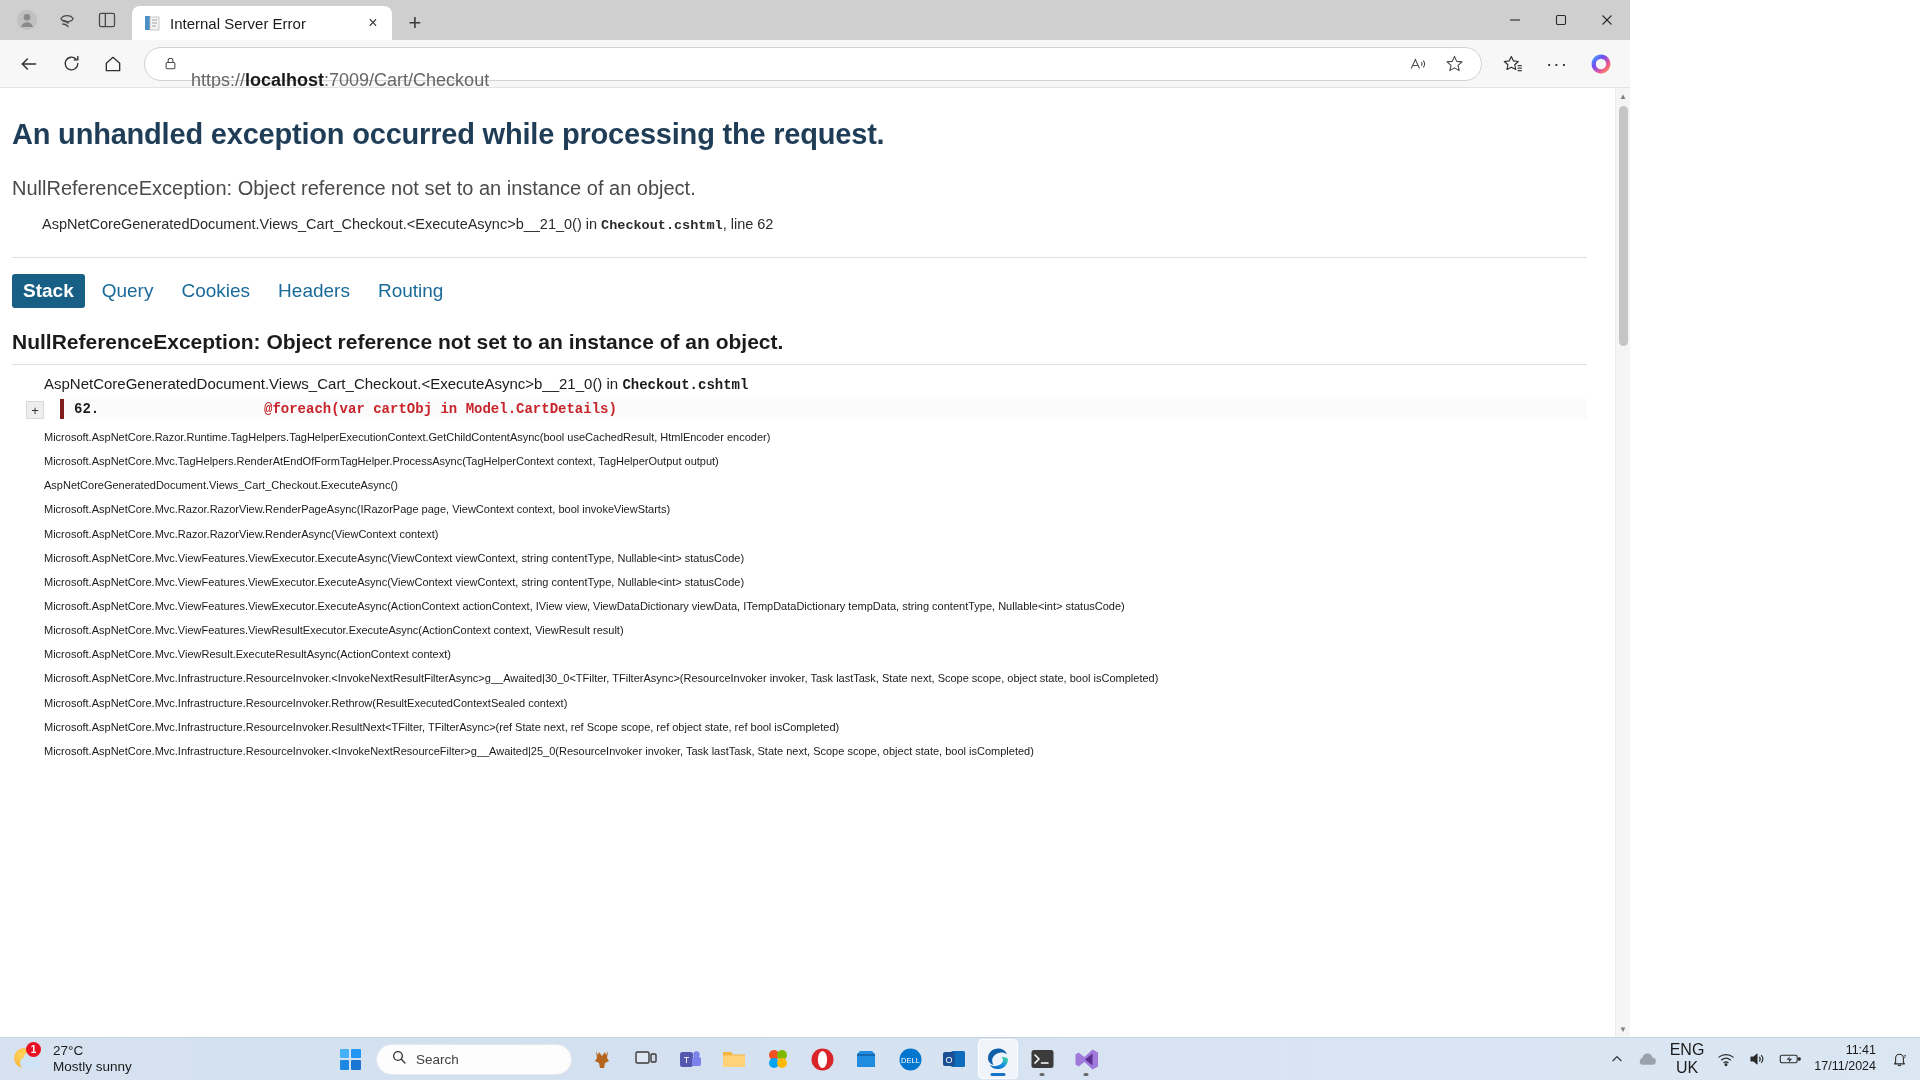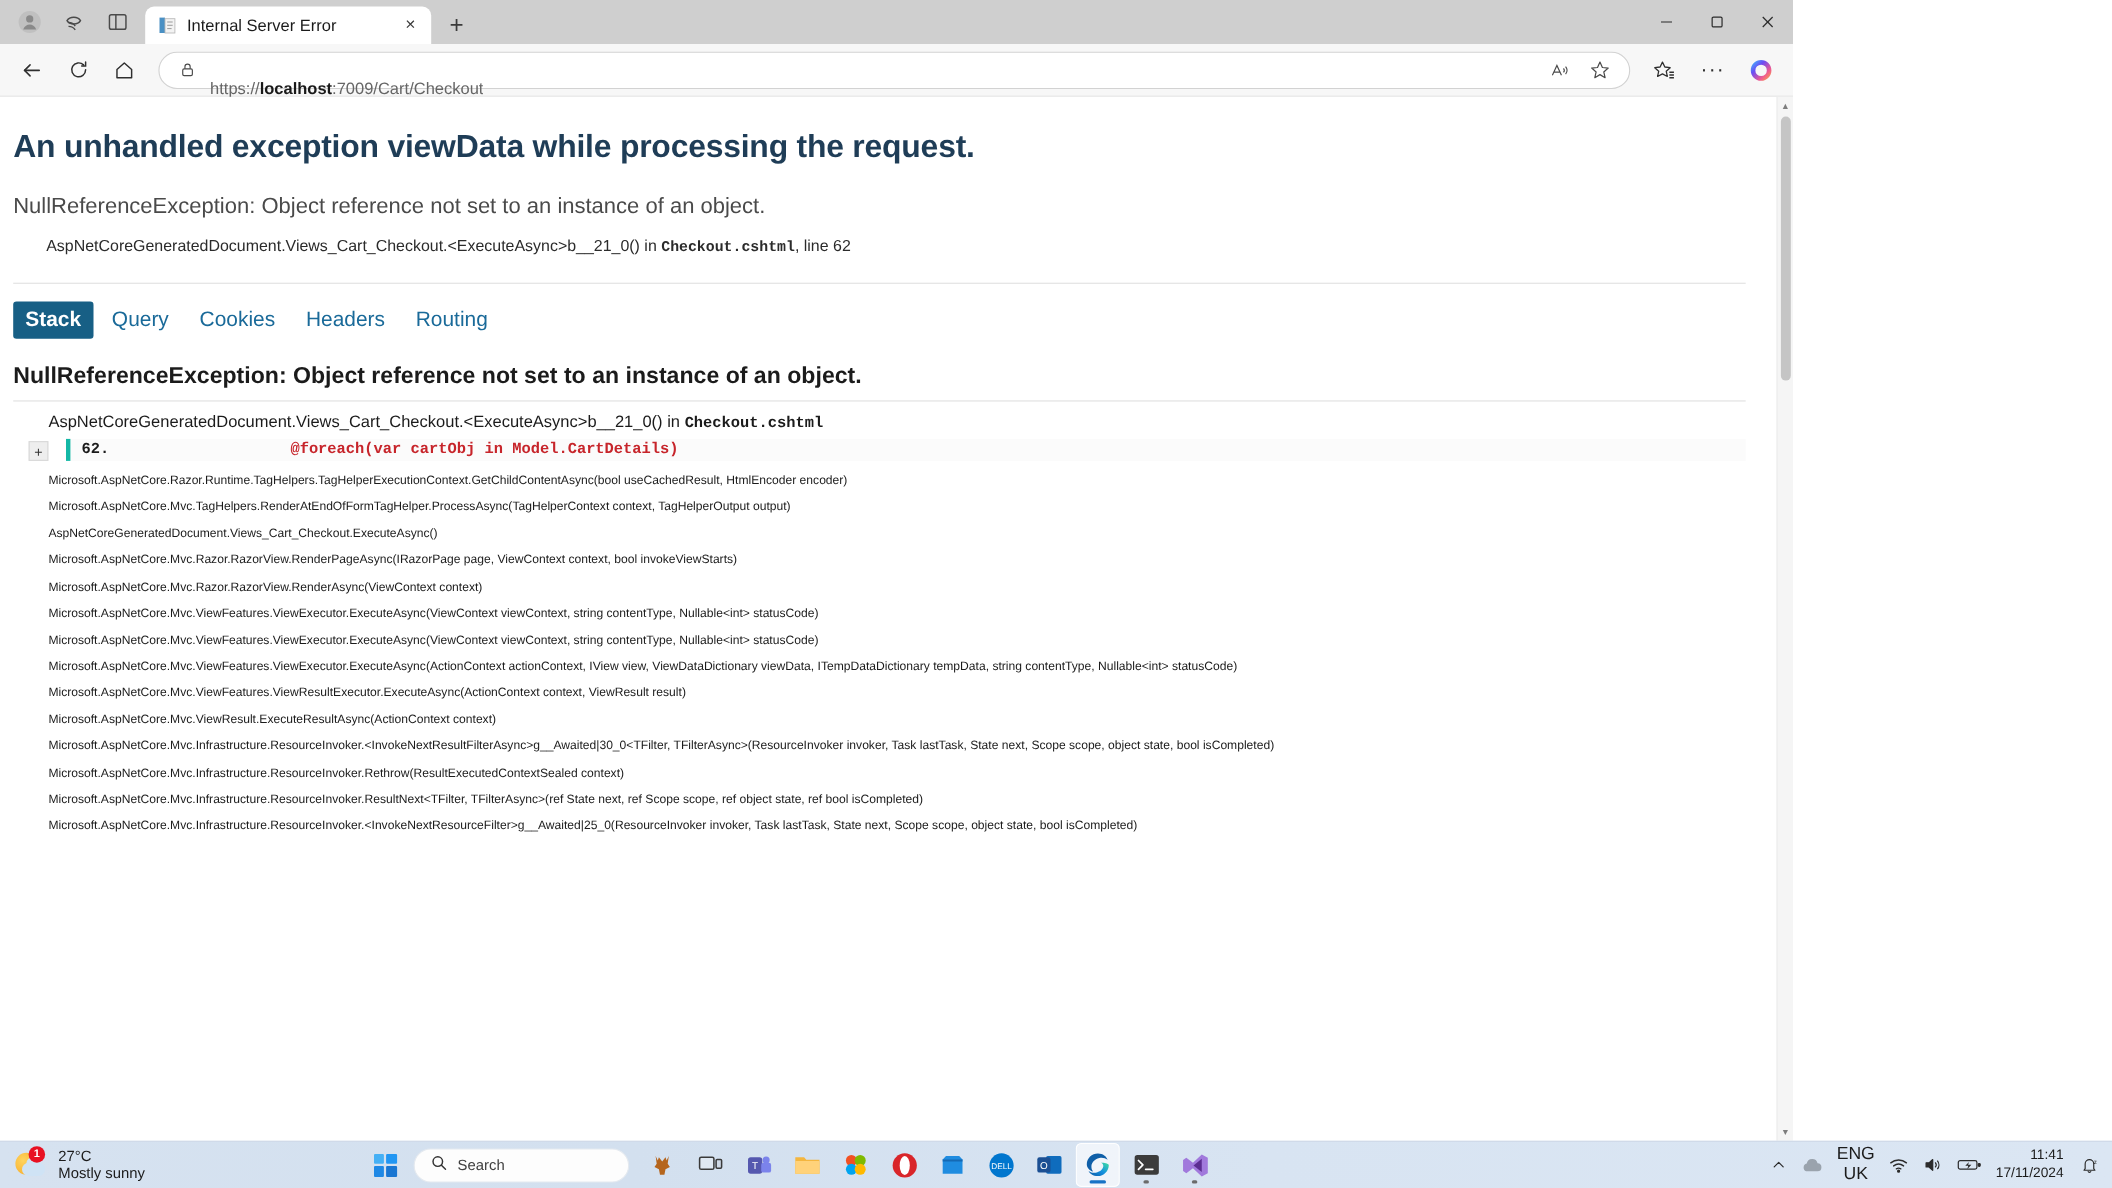--- a/index.html
+++ b/index.html
@@ -64,21 +64,21 @@
     flex: 1;
     height: 34px;
     background:#ffffff;
     border: 1px solid #d2d2d2;
     border-radius: 17px;
     display:flex; align-items:center;
     padding: 0 8px 0 14px;
     margin: 0 8px;
     gap: 10px;
   }
-  .omni-url { font-size: 15px; color:#666; white-space:nowrap; overflow:hidden;margin-top:34px; }
+  .omni-url { font-size: 18px; color:#666; white-space:nowrap; overflow:hidden;margin-top:34px; }
   .omni-url b { color:#1a1a1a; font-weight:600; }
   .omni-right { margin-left:auto; display:flex; align-items:center; gap:14px; padding-right:8px; }
   .omni-ic { width:22px; height:22px; display:flex; align-items:center; justify-content:center; color:#4a4a4a; }
   .navbar-right { display:flex; align-items:center; gap:6px; }
 
   
   .viewport { flex:1; position:relative; overflow:hidden; background:#fff; display:flex; }
   .page {
     flex:1;
     padding: 18px 28px 0 12px;
@@ -122,21 +122,21 @@
     border: 1px solid #d8d8d8;
     display:flex; align-items:center; justify-content:center;
     font-size: 13px; color:#333; line-height:1;
     margin: 2px 16px 0 14px;
     flex:none;
   }
   .code-line {
     flex: 1;
     display:flex; align-items:center;
     background: #fbfbfb;
-    border-left: 4px solid #14b8a6;
+    border-left: 4px solid #7f1d1d;
     padding: 2px 0 2px 10px;
   }
   .code-num {
     font-family: "Liberation Mono", monospace;
     font-size: 14px; font-weight:bold; color:#1b1b1b;
     width: 190px; flex:none;
   }
   .code-text {
     font-family: "Liberation Mono", monospace;
     font-size: 14px; font-weight:bold; color:#c7252b;
@@ -337,21 +337,21 @@
           </defs>
           <path d="M12 2.6c5.2 0 9.4 4.2 9.4 9.4S17.2 21.4 12 21.4 2.6 17.2 2.6 12 6.8 2.6 12 2.6zm0 4.2a5.2 5.2 0 1 0 0 10.4 5.2 5.2 0 0 0 0-10.4z" fill="url(#cpg)"></path>
         </svg>
       </div>
     </div>
   </div>
 
   <div class="viewport">
     <div class="page">
 
-      <h1 class="err-title">An unhandled exception viewData while processing the request.</h1>
+      <h1 class="err-title">An unhandled exception occurred while processing the request.</h1>
 
       <div class="err-subtitle">NullReferenceException: Object reference not set to an instance of an object.</div>
 
       <div class="err-location"><span>AspNetCoreGeneratedDocument.Views_Cart_Checkout.&lt;ExecuteAsync&gt;b__21_0() in </span><span class="mono">Checkout.cshtml</span><span>, line 62</span></div>
 
       <hr class="sep">
 
       <div class="tabs">
         <div class="ntab active">Stack</div>
         <div class="ntab">Query</div>

